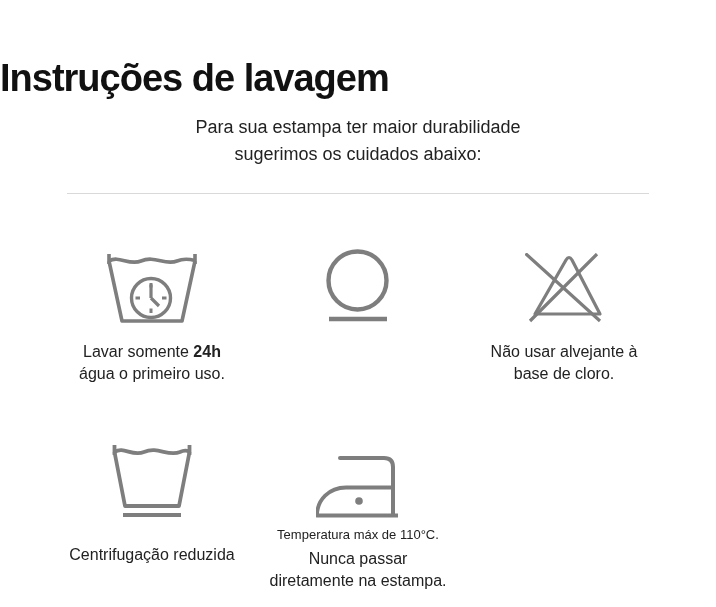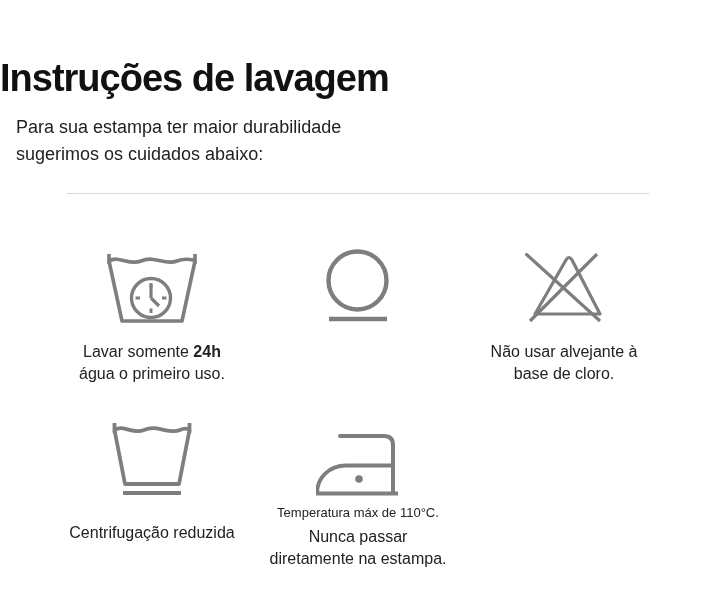--- a/index.html
+++ b/index.html
@@ -18,35 +18,35 @@
     color:var(--body-text);
   }
   .page-title{
     margin:0;padding-top:56px;
     text-align:left;
     font-size:38px;line-height:44px;font-weight:700;
     letter-spacing:-1px;
     color:var(--title-text);
   }
   .subtitle{
-    margin:14px 16px 0;
-    text-align:left;
+    margin:14px 8px 0;
+    text-align:center;
     font-size:18px;line-height:27px;
     color:var(--body-text);
   }
   .divider{
     width:582px;height:0;
     border:none;border-top:1px solid var(--divider);
     margin:25px auto 0;
   }
   .grid{
     width:618px;margin:55px auto 0;
     display:grid;
     grid-template-columns:repeat(3,206px);
-    row-gap:37px;
+    row-gap:59px;
   }
   .cell{
     display:flex;flex-direction:column;align-items:center;
     text-align:center;
   }
   .icon-box{
     height:74px;width:100%;
     display:flex;align-items:flex-end;justify-content:center;
     color:var(--icon-stroke);
   }

